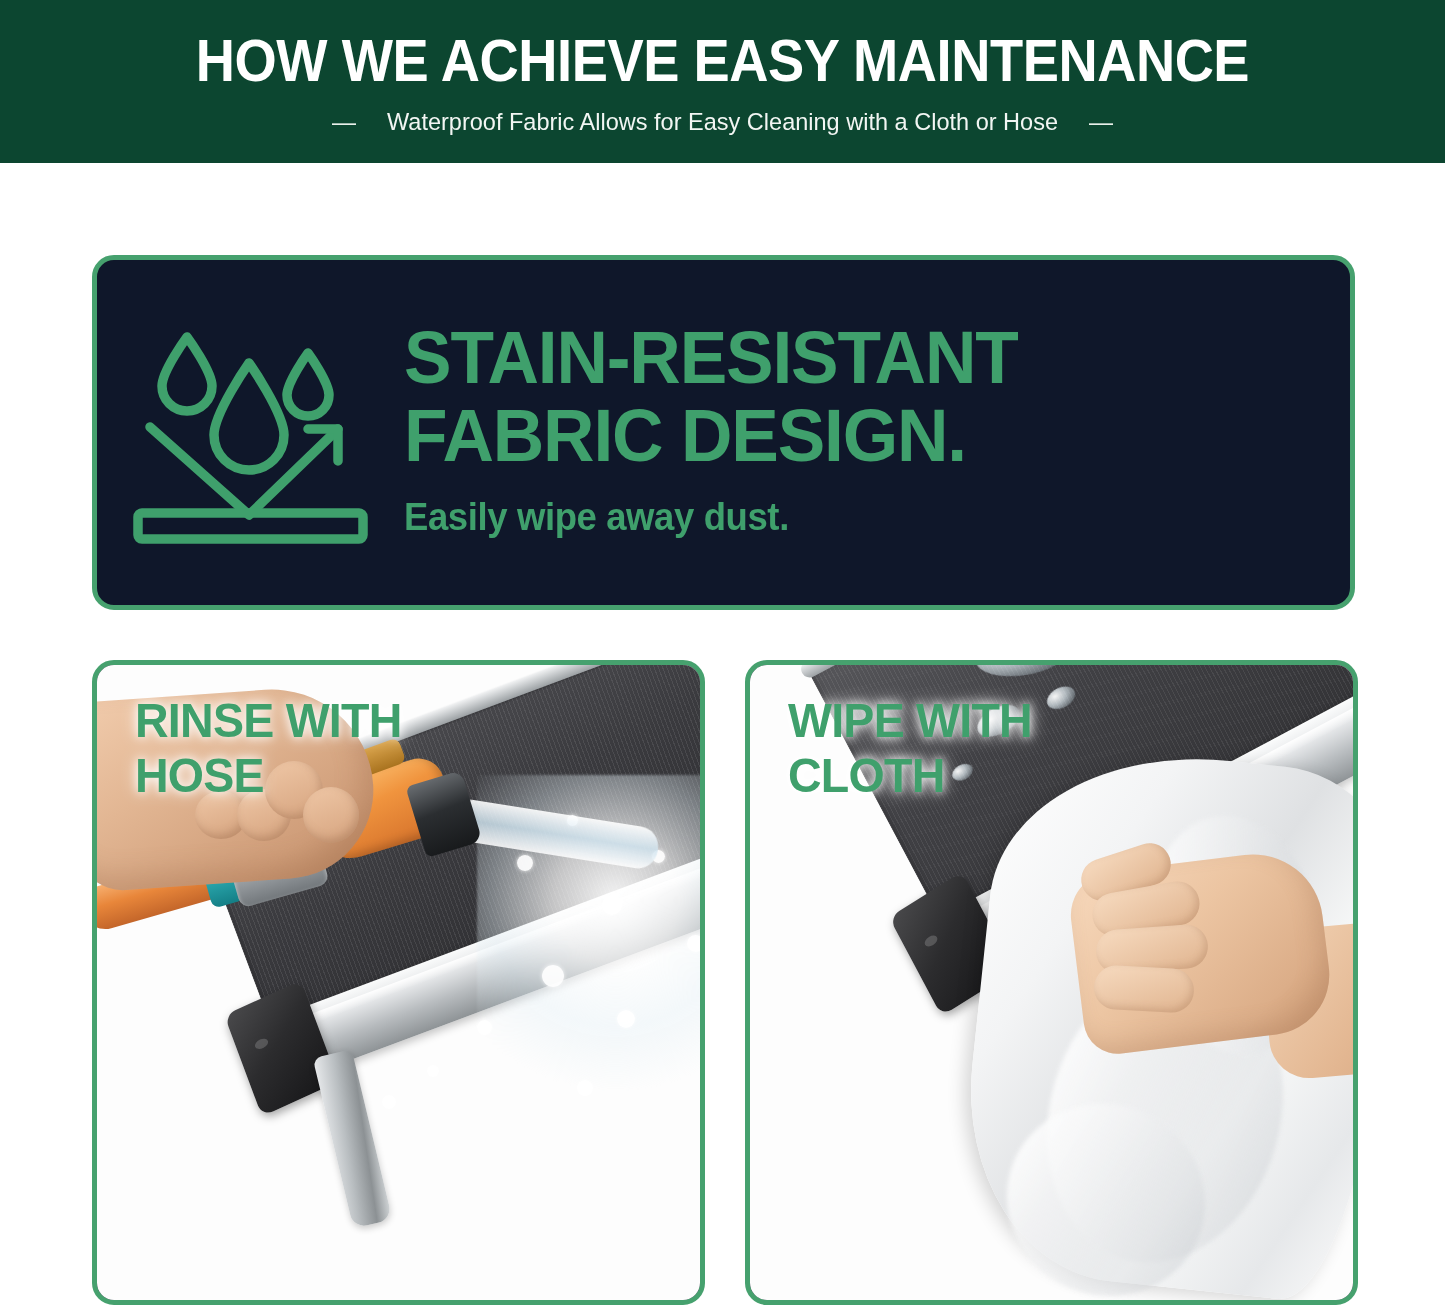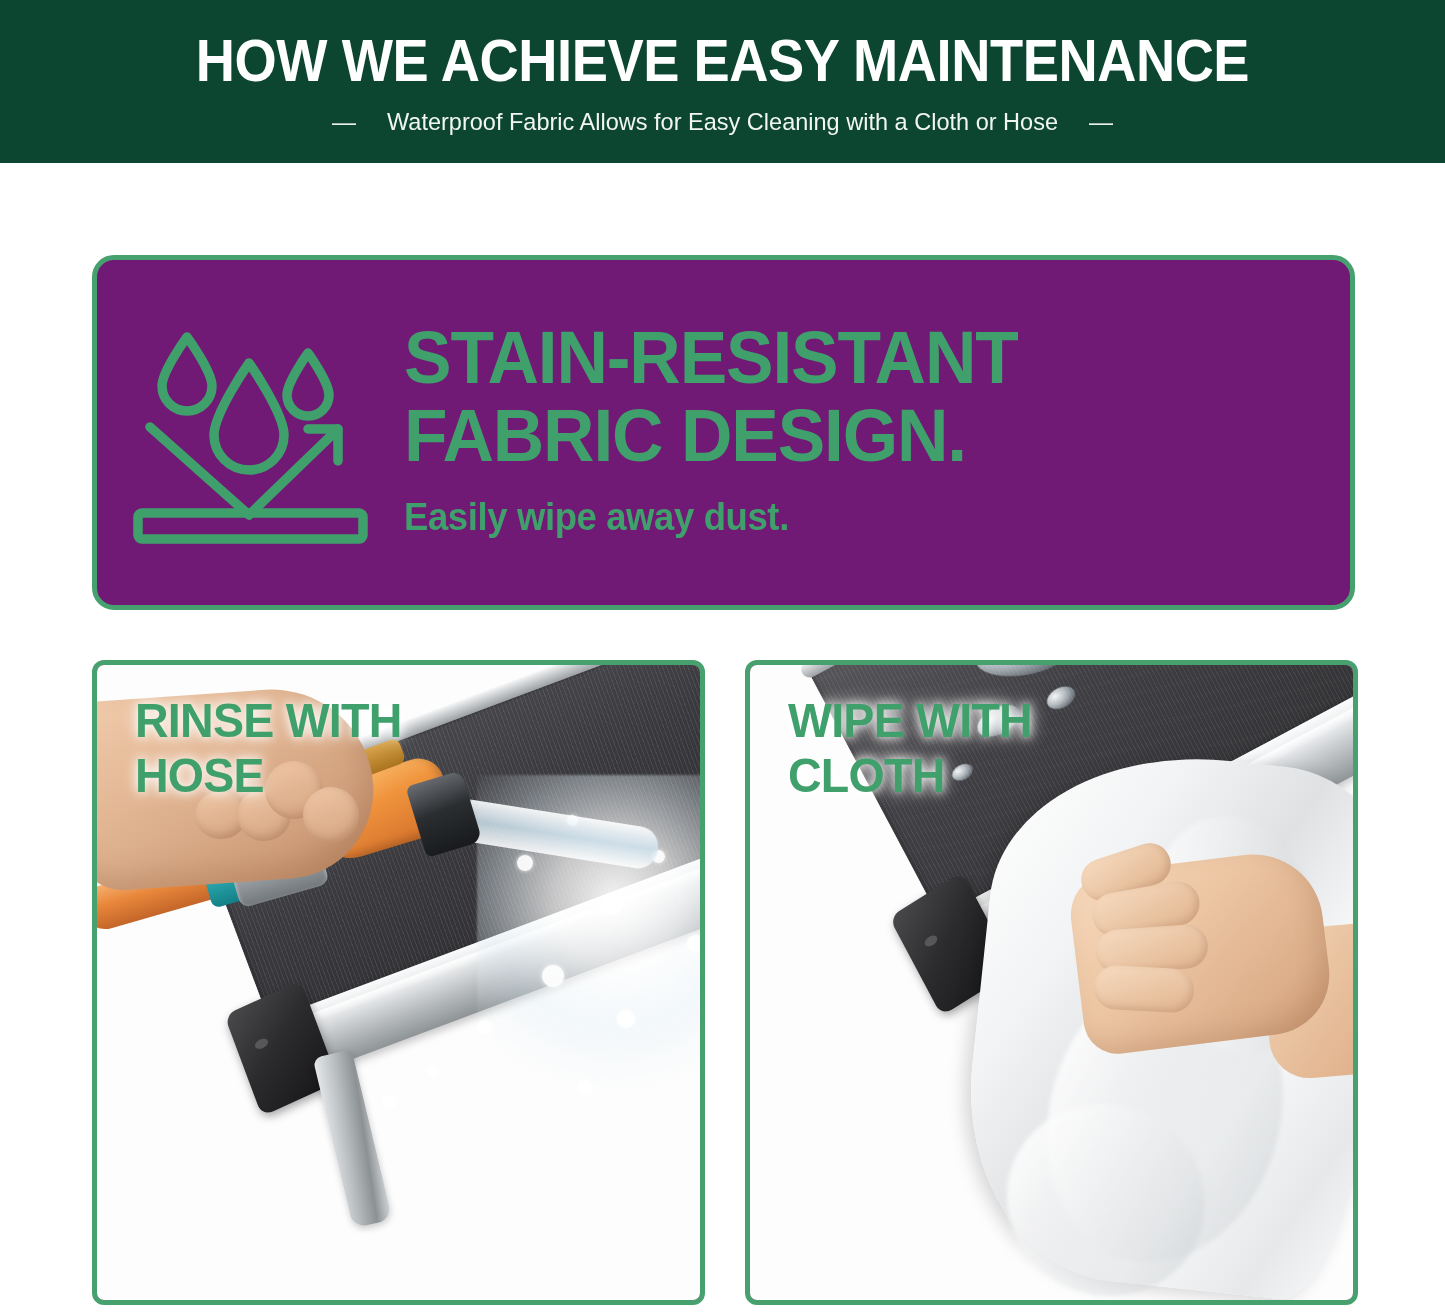--- a/index.html
+++ b/index.html
@@ -60,21 +60,21 @@
     top: 163px;
     left: 0;
     width: 1445px;
     height: 1153px;
   }
 
   .card {
     position: absolute;
     border: 5px solid #46A16E;
     border-radius: 22px;
-    background: #701a75;
+    background: #0f172a;
     overflow: hidden;
   }
 
   
   .card-feature {
     left: 92px;
     top: 92px;
     width: 1263px;
     height: 355px;
     display: flex;
@@ -112,21 +112,20 @@
     margin-top: 22px;
     transform: scaleX(0.96);
     transform-origin: left center;
   }
 
   
   .card-photo {
     top: 497px;
     width: 613px;
     height: 645px;
-    border-radius: 12px;
   }
   .card-photo.left  { left: 92px;  }
   .card-photo.right { left: 745px; }
 
   .photo-label {
     position: absolute;
     left: 38px;
     top: 28px;
     z-index: 40;
     color: #3FA06C;

